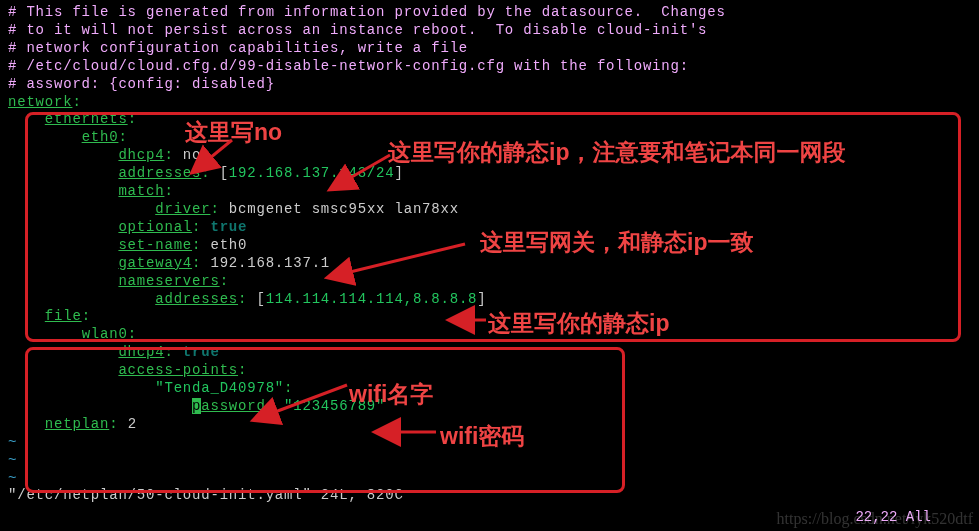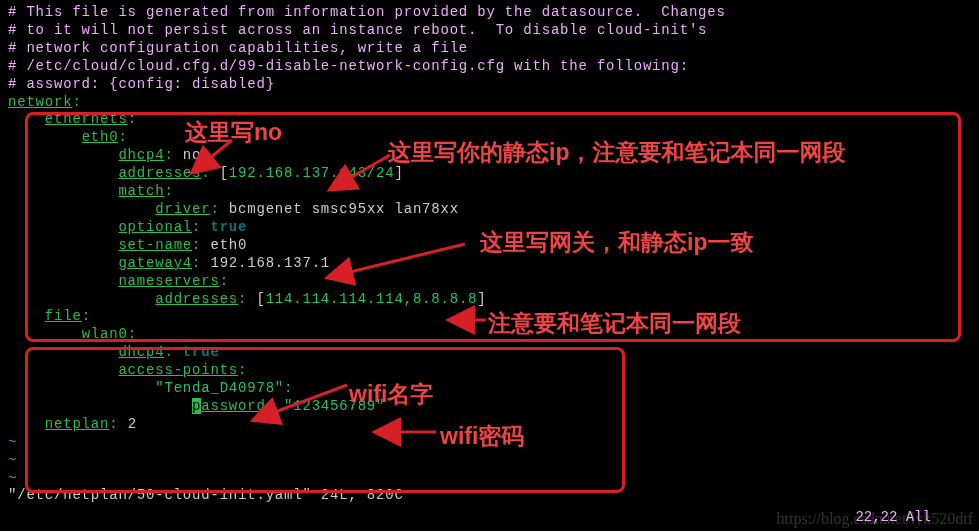--- a/index.html
+++ b/index.html
@@ -86,21 +86,21 @@
 <div class="line tilde">~</div>
 <div class="line status">"/etc/netplan/50-cloud-init.yaml" 24L, 820C</div>
 <div class="status-right">22,22         All</div>
 
 <div class="redbox" style="left:25px; top:112px; width:936px; height:230px;"></div>
 <div class="redbox" style="left:25px; top:347px; width:600px; height:146px;"></div>
 
 <div class="anno" style="left:185px; top:118px;">这里写no</div>
 <div class="anno" style="left:388px; top:138px;">这里写你的静态ip，注意要和笔记本同一网段</div>
 <div class="anno" style="left:480px; top:228px;">这里写网关，和静态ip一致</div>
-<div class="anno" style="left:488px; top:309px;">注意要和笔记本同一网段</div>
+<div class="anno" style="left:488px; top:309px;">这里写你的静态ip</div>
 <div class="anno" style="left:349px; top:380px;">wifi名字</div>
 <div class="anno" style="left:440px; top:422px;">wifi密码</div>
 
 <svg style="position:absolute;left:0;top:0;width:979px;height:531px;pointer-events:none">
   <defs>
     <marker id="ah" markerWidth="12" markerHeight="12" refX="1" refY="5" orient="auto">
       <path d="M0,0 L10,5 L0,10 Z" fill="#d62026"></path>
     </marker>
   </defs>
 

